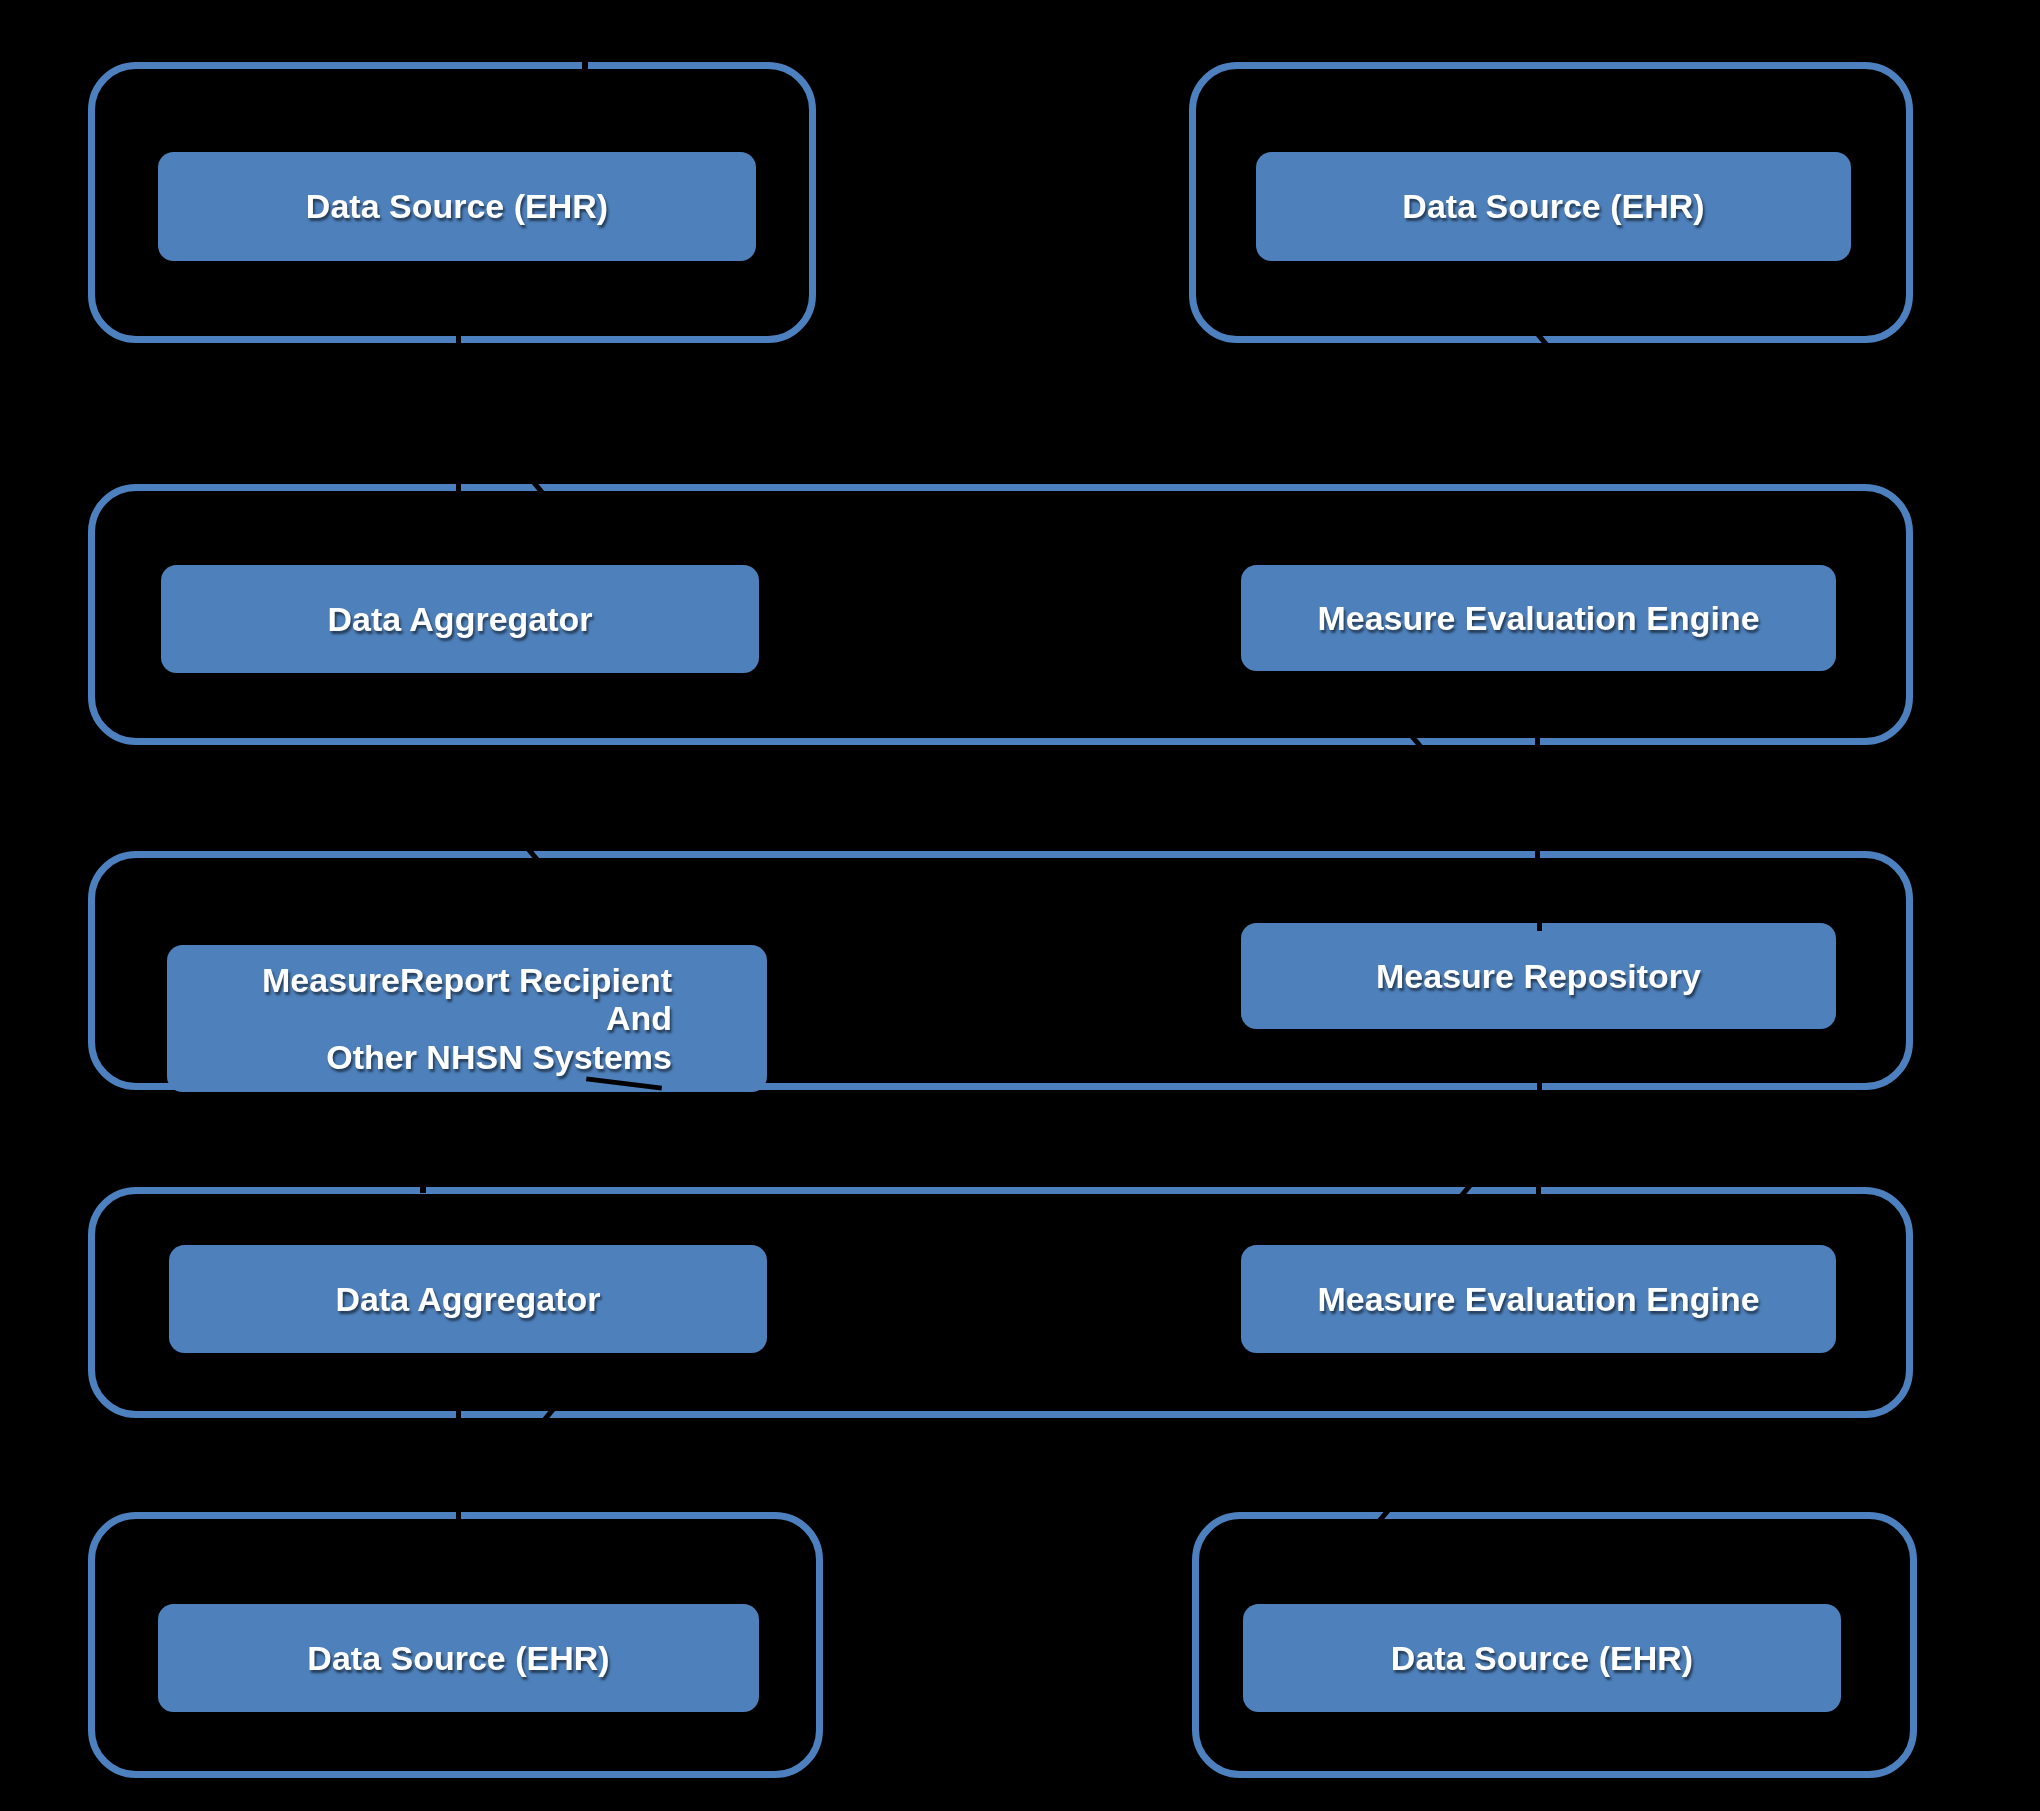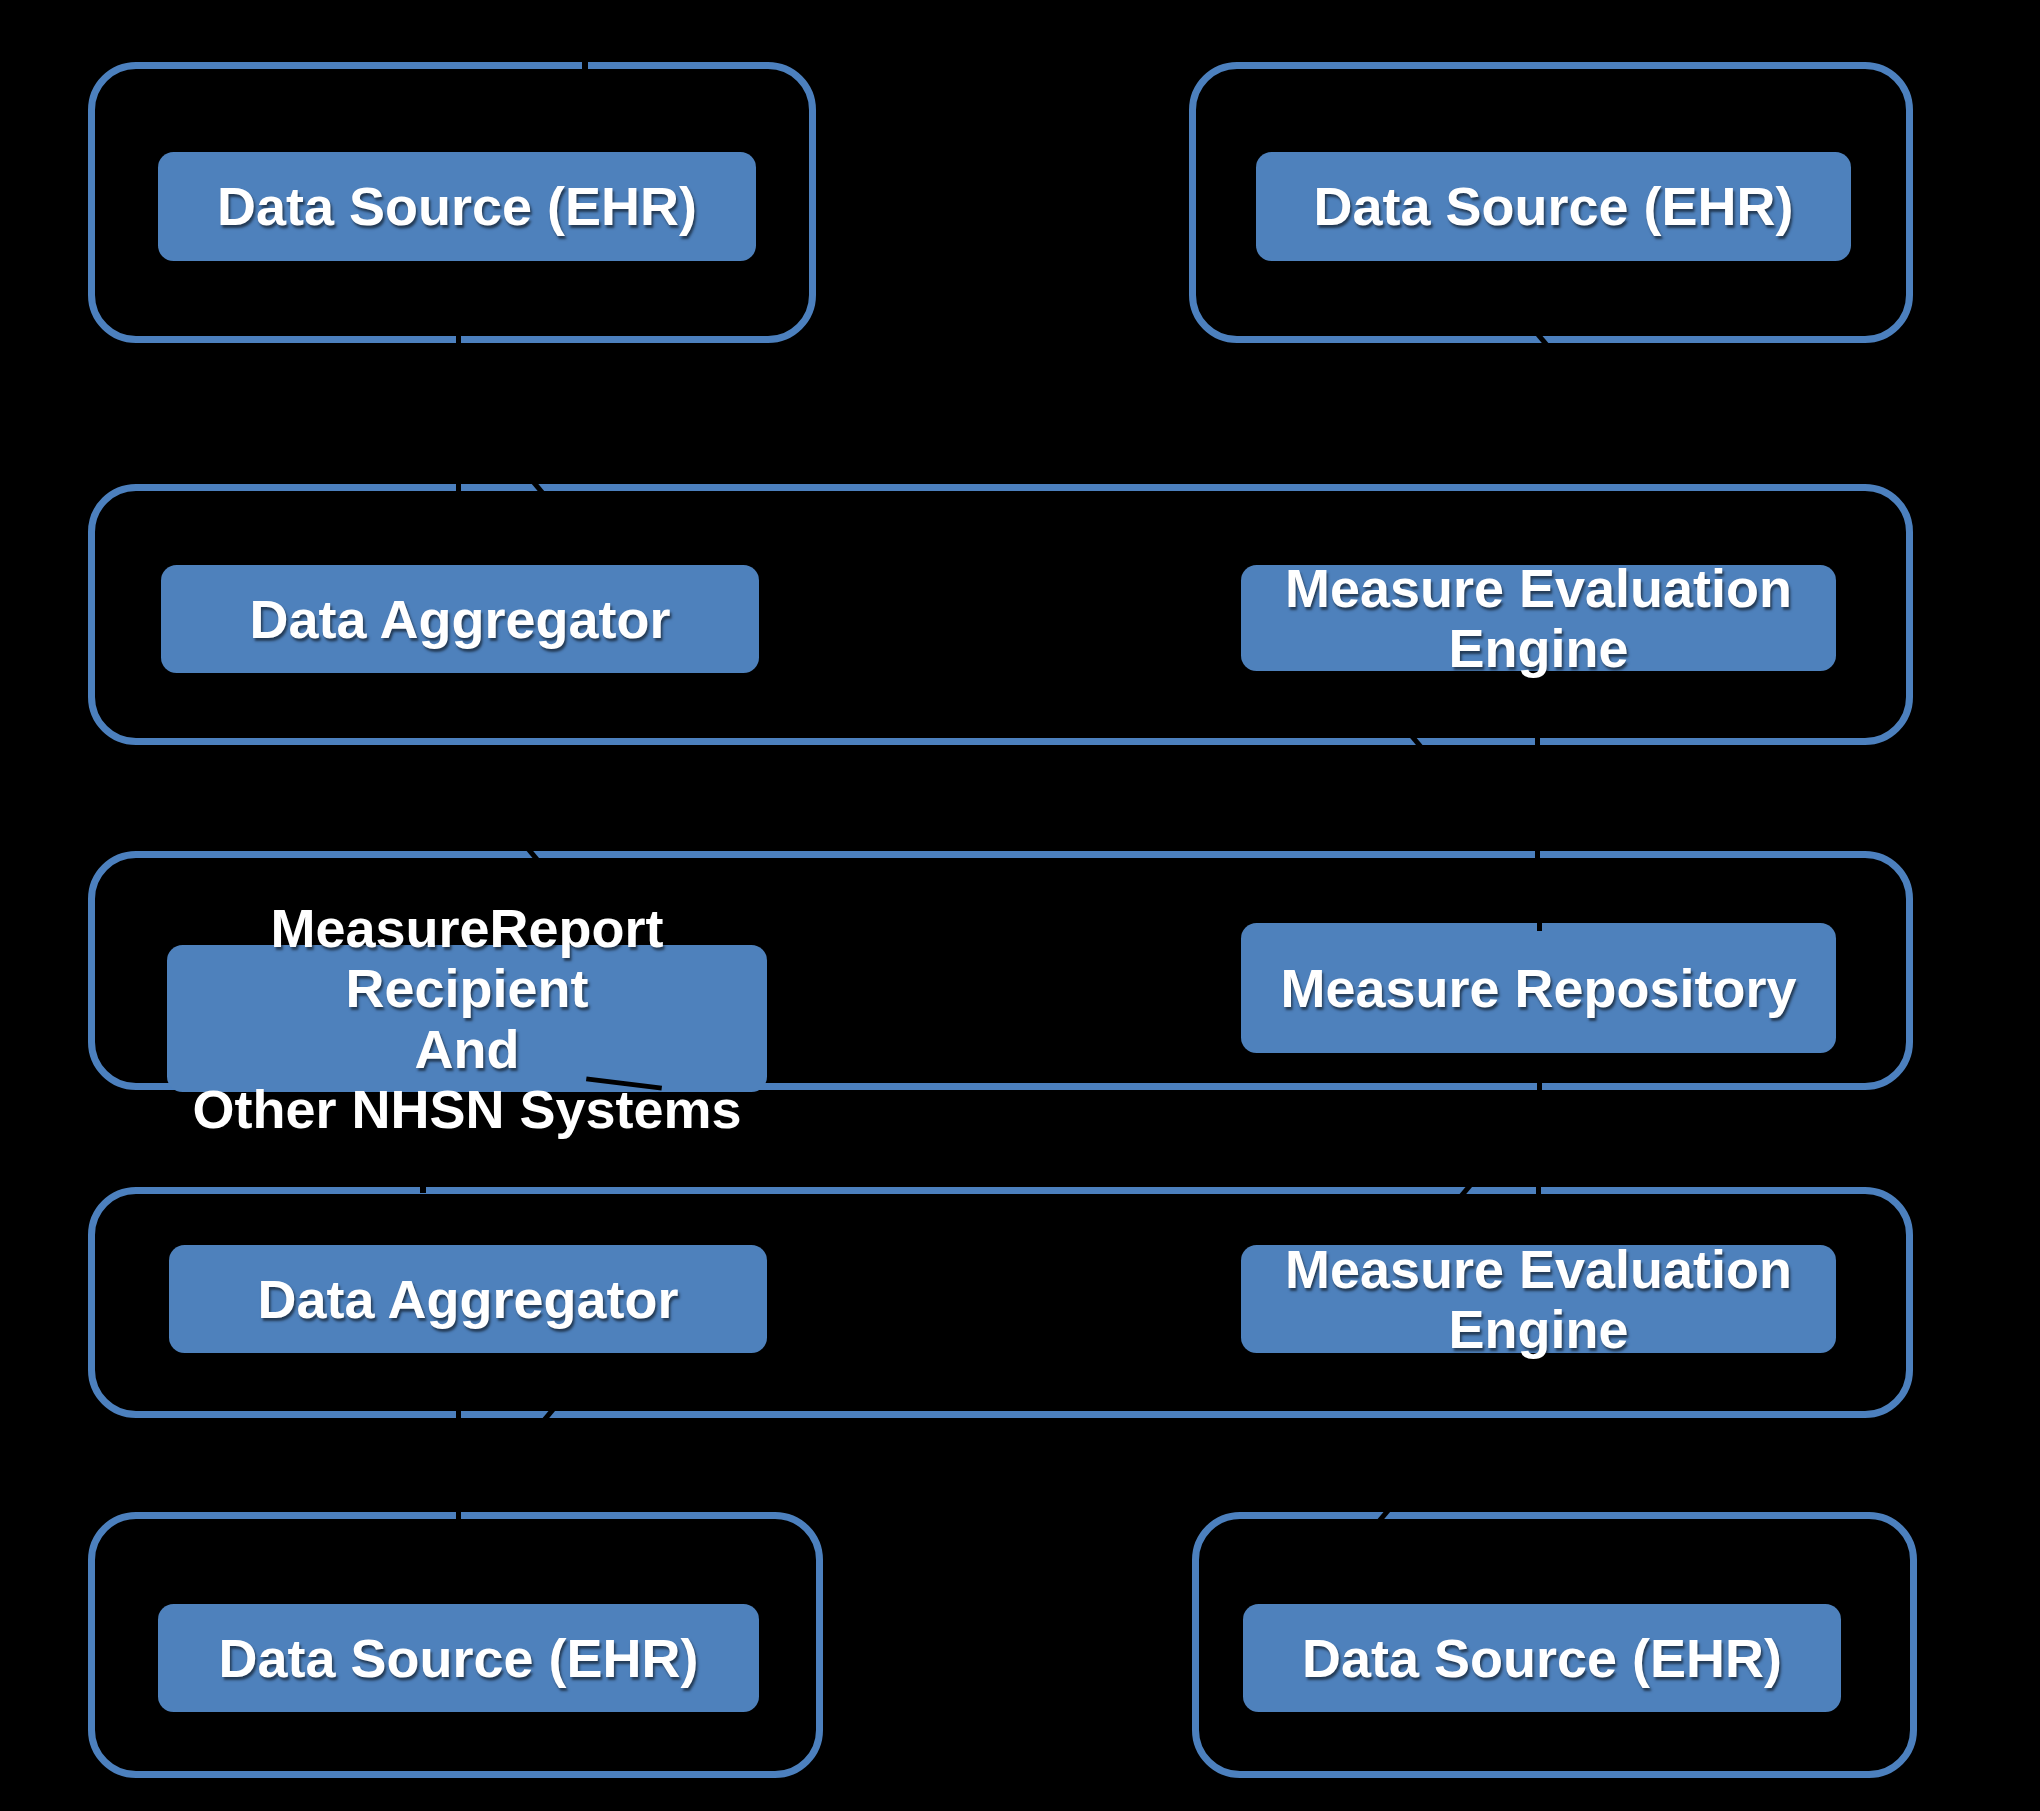--- a/index.html
+++ b/index.html
@@ -18,24 +18,24 @@
     background:transparent;
   }
   .node{
     position:absolute;
     box-sizing:border-box;
     background:var(--node-fill,#4e81bc);
     border-radius:15.6px;
     display:flex;
     align-items:center;
     justify-content:center;
-    text-align:center;
+    text-align:right;
     color:var(--node-text,#fff);
     font-weight:bold;
-    font-size:54px;
+    font-size:34px;
     line-height:1.12;
     white-space:pre-line;
     text-shadow:1.7px 2.6px 2.6px rgba(0,0,0,0.55);
   }
   .tick{
     position:absolute;
     background:#000;
   }
 </style>
 </head>
@@ -51,21 +51,21 @@
   <div class="group" style="left:88px;top:1512px;width:735px;height:266px;"></div>
   <div class="group" style="left:1192px;top:1512px;width:725px;height:266px;"></div>
 
   <div class="node" style="left:158px;top:152px;width:598px;height:109px;">Data Source (EHR)</div>
   <div class="node" style="left:1256px;top:152px;width:595px;height:109px;">Data Source (EHR)</div>
   <div class="node" style="left:161px;top:565px;width:598px;height:108px;">Data Aggregator</div>
   <div class="node" style="left:1241px;top:565px;width:595px;height:106px;">Measure Evaluation Engine</div>
   <div class="node" style="left:167px;top:901px;width:600px;height:147px;margin-top:44px;">MeasureReport Recipient
 And
 Other NHSN Systems</div>
-  <div class="node" style="left:1241px;top:923px;width:595px;height:130px;">Measure Repository</div>
+  <div class="node" style="left:1241px;top:923px;width:595px;height:106px;">Measure Repository</div>
   <div class="node" style="left:169px;top:1245px;width:598px;height:108px;">Data Aggregator</div>
   <div class="node" style="left:1241px;top:1245px;width:595px;height:108px;">Measure Evaluation Engine</div>
   <div class="node" style="left:158px;top:1604px;width:601px;height:108px;">Data Source (EHR)</div>
   <div class="node" style="left:1243px;top:1604px;width:598px;height:108px;">Data Source (EHR)</div>
 
   <div class="tick" style="left:582px;top:60px;width:6px;height:10.4px;"></div>
   <div class="tick" style="left:456px;top:329px;width:5.2px;height:22.5px;"></div>
   <div class="tick" style="left:456px;top:476px;width:5.2px;height:22.5px;"></div>
   <div class="tick" style="left:536px;top:475px;width:5.2px;height:26px;transform:rotate(-40deg);"></div>
   <div class="tick" style="left:1541px;top:328px;width:5.2px;height:26px;transform:rotate(-40deg);"></div>

